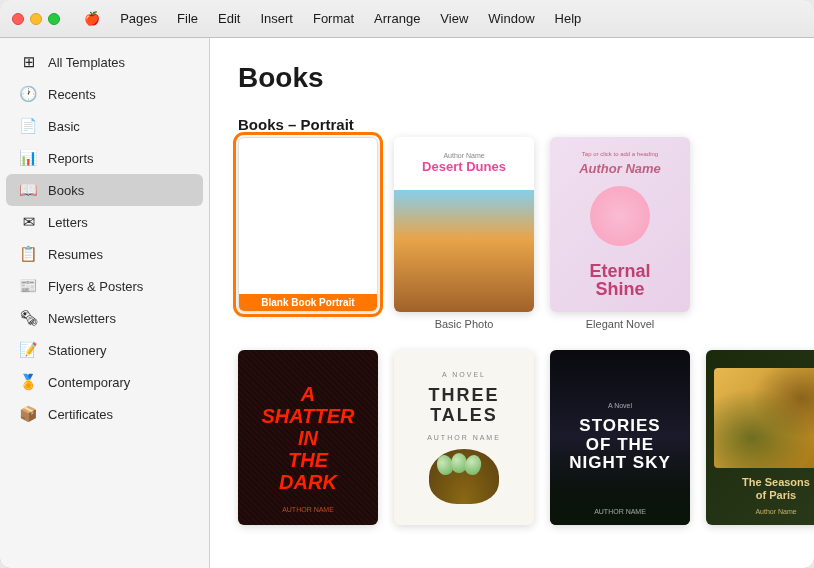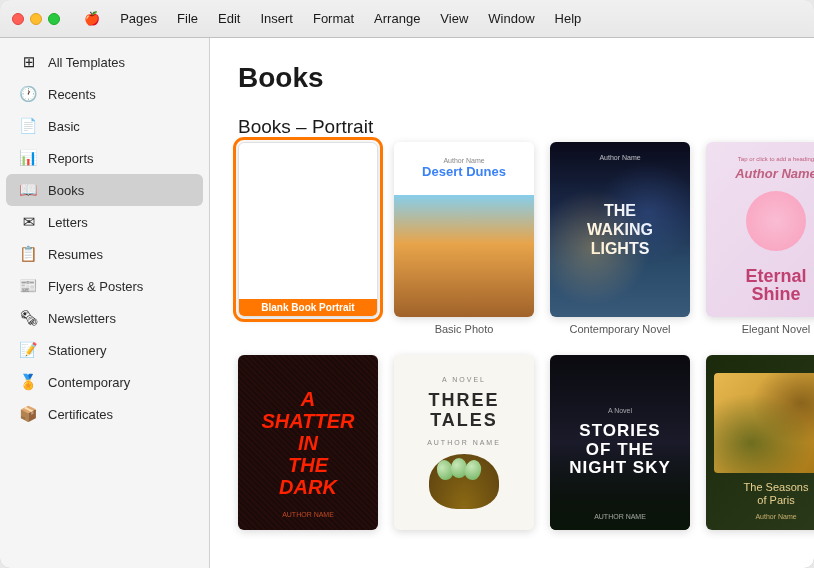--- a/index.html
+++ b/index.html
@@ -120,22 +120,22 @@
     }
 
     .page-title {
       font-size: 28px;
       font-weight: 700;
       color: #1a1a1a;
       margin-bottom: 22px;
     }
 
     .section-title {
-      font-size: 19px;
-      font-weight: 400;
+      font-size: 15px;
+      font-weight: 700;
       color: #1a1a1a;
       margin-bottom: 4px;
     }
 
     .section-desc {
       font-size: 12px;
       color: #888;
       margin-bottom: 18px;
       line-height: 1.4;
     }
@@ -209,21 +209,21 @@
       justify-content: center;
       padding: 6px;
     }
     .desert-dunes-author {
       font-size: 7px;
       color: #888;
     }
     .desert-dunes-title-text {
       font-size: 13px;
       font-weight: 700;
-      color: #3b82f6;
+      color: #ec4899;
     }
     .desert-dunes-img {
       flex: 1;
       background: linear-gradient(180deg, #87CEEB 0%, #e8a44a 40%, #c4833a 70%, #a0622a 100%);
     }
 
     
     .contemporary {
       background: linear-gradient(180deg, #0a0a1a 0%, #1a2a4a 40%, #2a4a6a 70%, #3a5a7a 100%);
       display: flex;
@@ -418,21 +418,21 @@
       background: linear-gradient(135deg, #1a2a0a 0%, #2a3a1a 100%);
       display: flex;
       flex-direction: column;
       align-items: center;
       justify-content: flex-start;
       padding: 10px 8px;
       position: relative;
     }
     .traditional-title-text {
       font-size: 11px;
-      font-weight: 400;
+      font-weight: 700;
       color: #e8d090;
       text-align: center;
       line-height: 1.2;
       margin-top: 8px;
     }
     .traditional-author-text {
       font-size: 7px;
       color: #c8b070;
       position: absolute;
       bottom: 10px;
@@ -550,28 +550,20 @@
           <div class="template-thumb desert-dunes">
             <div class="desert-dunes-top">
               <span class="desert-dunes-author">Author Name</span>
               <span class="desert-dunes-title-text">Desert Dunes</span>
             </div>
             <div class="desert-dunes-img"></div>
           </div>
           <span class="template-label">Basic Photo</span>
         </div>
 
-        <div class="template-item">
-          <div class="template-thumb contemporary">
-            <div class="contemporary-bokeh"></div>
-            <span class="contemporary-author">Author Name</span>
-            <span class="contemporary-title">THE<br>WAKING<br>LIGHTS</span>
-          </div>
-          <span class="template-label">Contemporary Novel</span>
-        </div>
 
         <div class="template-item">
           <div class="template-thumb elegant">
             <span class="elegant-tip-text">Tap or click to add a heading</span>
             <span class="elegant-author-name">Author Name</span>
             <div class="elegant-pink-blob"></div>
             <span class="elegant-subtitle">Eternal<br>Shine</span>
           </div>
           <span class="template-label">Elegant Novel</span>
         </div>

